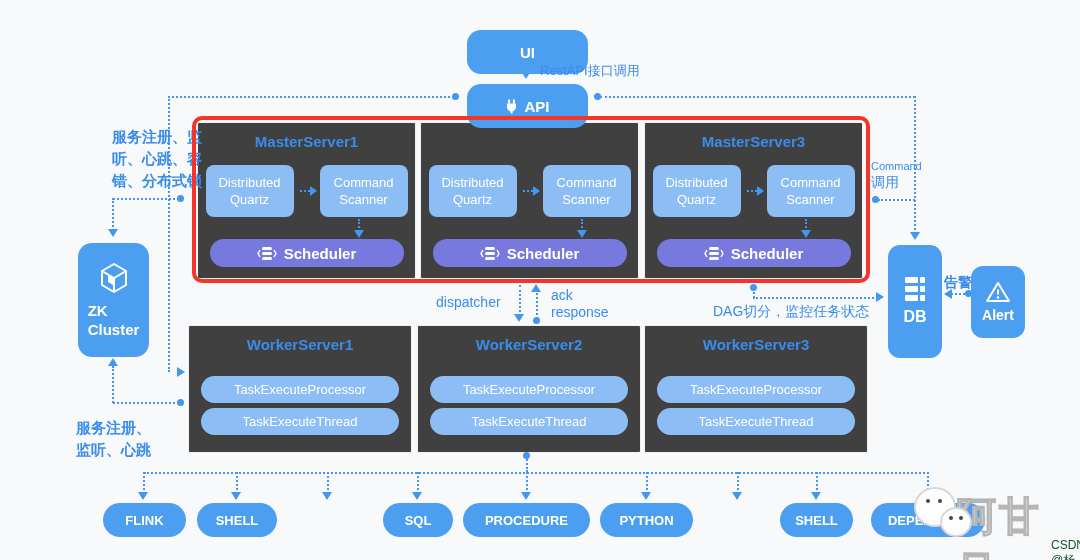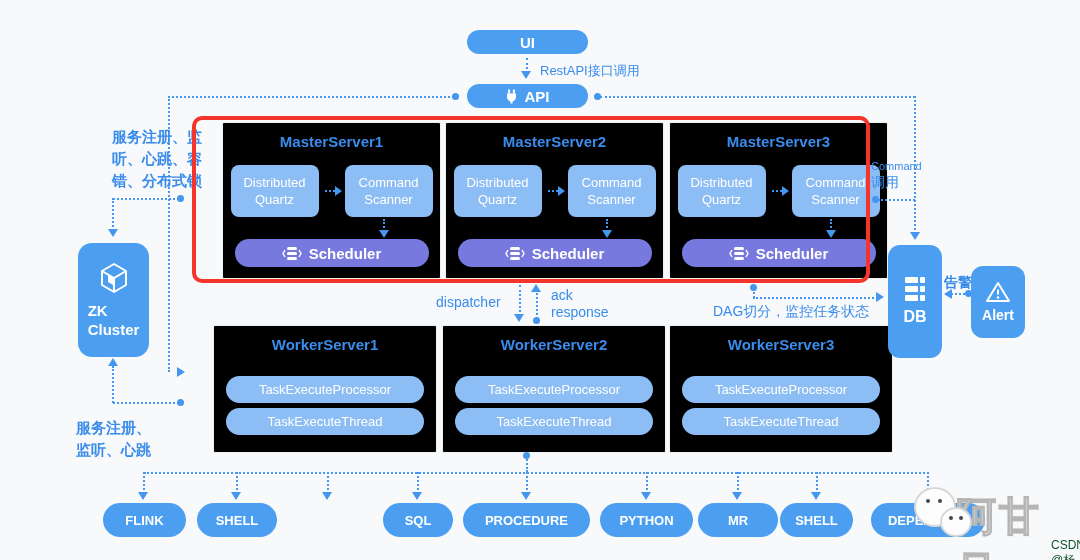--- a/index.html
+++ b/index.html
@@ -21,28 +21,28 @@
   .vl{position:absolute;width:0;border-left:2px dotted var(--ln);z-index:2;}
   .dot{position:absolute;width:7px;height:7px;border-radius:50%;background:var(--ln);z-index:3;}
   .ar{position:absolute;width:0;height:0;z-index:3;}
   .ar.down{border-left:5px solid transparent;border-right:5px solid transparent;border-top:8px solid var(--ln);}
   .ar.up{border-left:5px solid transparent;border-right:5px solid transparent;border-bottom:8px solid var(--ln);}
   .ar.left{border-top:5px solid transparent;border-bottom:5px solid transparent;border-right:8px solid var(--ln);}
   .ar.right{border-top:5px solid transparent;border-bottom:5px solid transparent;border-left:8px solid var(--ln);}
 
   .pill{position:absolute;background:var(--blue);color:#fff;border-radius:14px;
         display:flex;align-items:center;justify-content:center;font-weight:bold;z-index:4;}
-  .pill.topnode{left:467px;width:121px;height:24px;font-size:15px;gap:6px;}
+  .pill.topnode{left:467px;width:121px;height:44px;font-size:15px;gap:6px;}
 
   .cnlabel{position:absolute;color:var(--titleblue);z-index:4;white-space:pre-line;}
 
   .redbox{position:absolute;left:192px;top:116px;width:678px;height:167px;
           border:4px solid var(--red);border-radius:10px;z-index:6;pointer-events:none;background:transparent;}
 
-  .panel{position:absolute;background:#000000;border:1px solid #eef1f3;border-radius:2px;z-index:1;margin-left:25px;}
+  .panel{position:absolute;background:#404040;border:1px solid #eef1f3;border-radius:2px;z-index:1;}
   .panel .p-title{position:absolute;top:10px;left:0;right:0;text-align:center;
                   color:var(--titleblue);font-size:15px;font-weight:bold;}
   .master{top:122px;width:219px;height:157px;}
   .ms-row{position:absolute;top:42px;left:0;right:0;display:flex;justify-content:center;align-items:center;}
   .mini{width:88px;height:52px;background:var(--lightblue);border-radius:8px;color:#fff;
         font-size:13px;line-height:17px;display:flex;align-items:center;justify-content:center;
         text-align:center;white-space:pre-line;}
   .mini-link{position:relative;width:14px;height:0;border-top:2px dotted var(--ln);margin:0 6px;}
   .mini-link::after{content:'';position:absolute;right:-8px;top:-6px;border:5px solid transparent;border-left:7px solid var(--ln);}
   .sched-vl{position:absolute;left:160px;top:96px;height:13px;width:0;border-left:2px dotted var(--ln);}
@@ -117,21 +117,20 @@
         <rect x="5" y="6" width="10" height="3" rx="1.5" fill="#fff"></rect>
         <rect x="5" y="11" width="10" height="3" rx="1.5" fill="#fff"></rect>
         <path d="M3 4 L1 7.5 L3 11" stroke="#fff" stroke-width="1.4" fill="none"></path>
         <path d="M17 4 L19 7.5 L17 11" stroke="#fff" stroke-width="1.4" fill="none"></path>
       </svg>
       <span>Scheduler</span>
     </div>
   </div>
 
   <div class="panel master" style="left:420px;">
-    <div class="p-title">MasterServer2</div>
     <div class="ms-row">
       <div class="mini">Distributed
 Quartz</div>
       <div class="mini-link"></div>
       <div class="mini">Command
 Scanner</div>
     </div>
     <div class="sched-vl"></div>
     <div class="sched-ar"></div>
     <div class="sched">
@@ -276,21 +275,20 @@
   <div class="vl" style="left:816px;top:472px;height:22px;"></div>
   <div class="ar down" style="left:811px;top:492px;"></div>
   <div class="vl" style="left:927px;top:472px;height:22px;"></div>
   <div class="ar down" style="left:922px;top:492px;"></div>
 
   <div class="task" style="left:103px;width:83px;">FLINK</div>
   <div class="task" style="left:197px;width:80px;">SHELL</div>
   <div class="task" style="left:383px;width:70px;">SQL</div>
   <div class="task" style="left:463px;width:127px;">PROCEDURE</div>
   <div class="task" style="left:600px;width:93px;">PYTHON</div>
-  <div class="task" style="left:698px;width:80px;">MR</div>
   <div class="task" style="left:780px;width:73px;">SHELL</div>
   <div class="task" style="left:871px;width:114px;">DEPENDENT</div>
 
   <div class="wm-name">阿甘兄</div>
   <div class="wm-bubble" style="left:914px;top:487px;width:42px;height:40px;"></div>
   <div class="wm-eye" style="left:926px;top:499px;width:4px;height:4px;"></div>
   <div class="wm-eye" style="left:938px;top:499px;width:4px;height:4px;"></div>
   <div class="wm-bubble" style="left:940px;top:507px;width:32px;height:30px;"></div>
   <div class="wm-eye" style="left:949px;top:516px;width:4px;height:4px;"></div>
   <div class="wm-eye" style="left:959px;top:516px;width:4px;height:4px;"></div>

